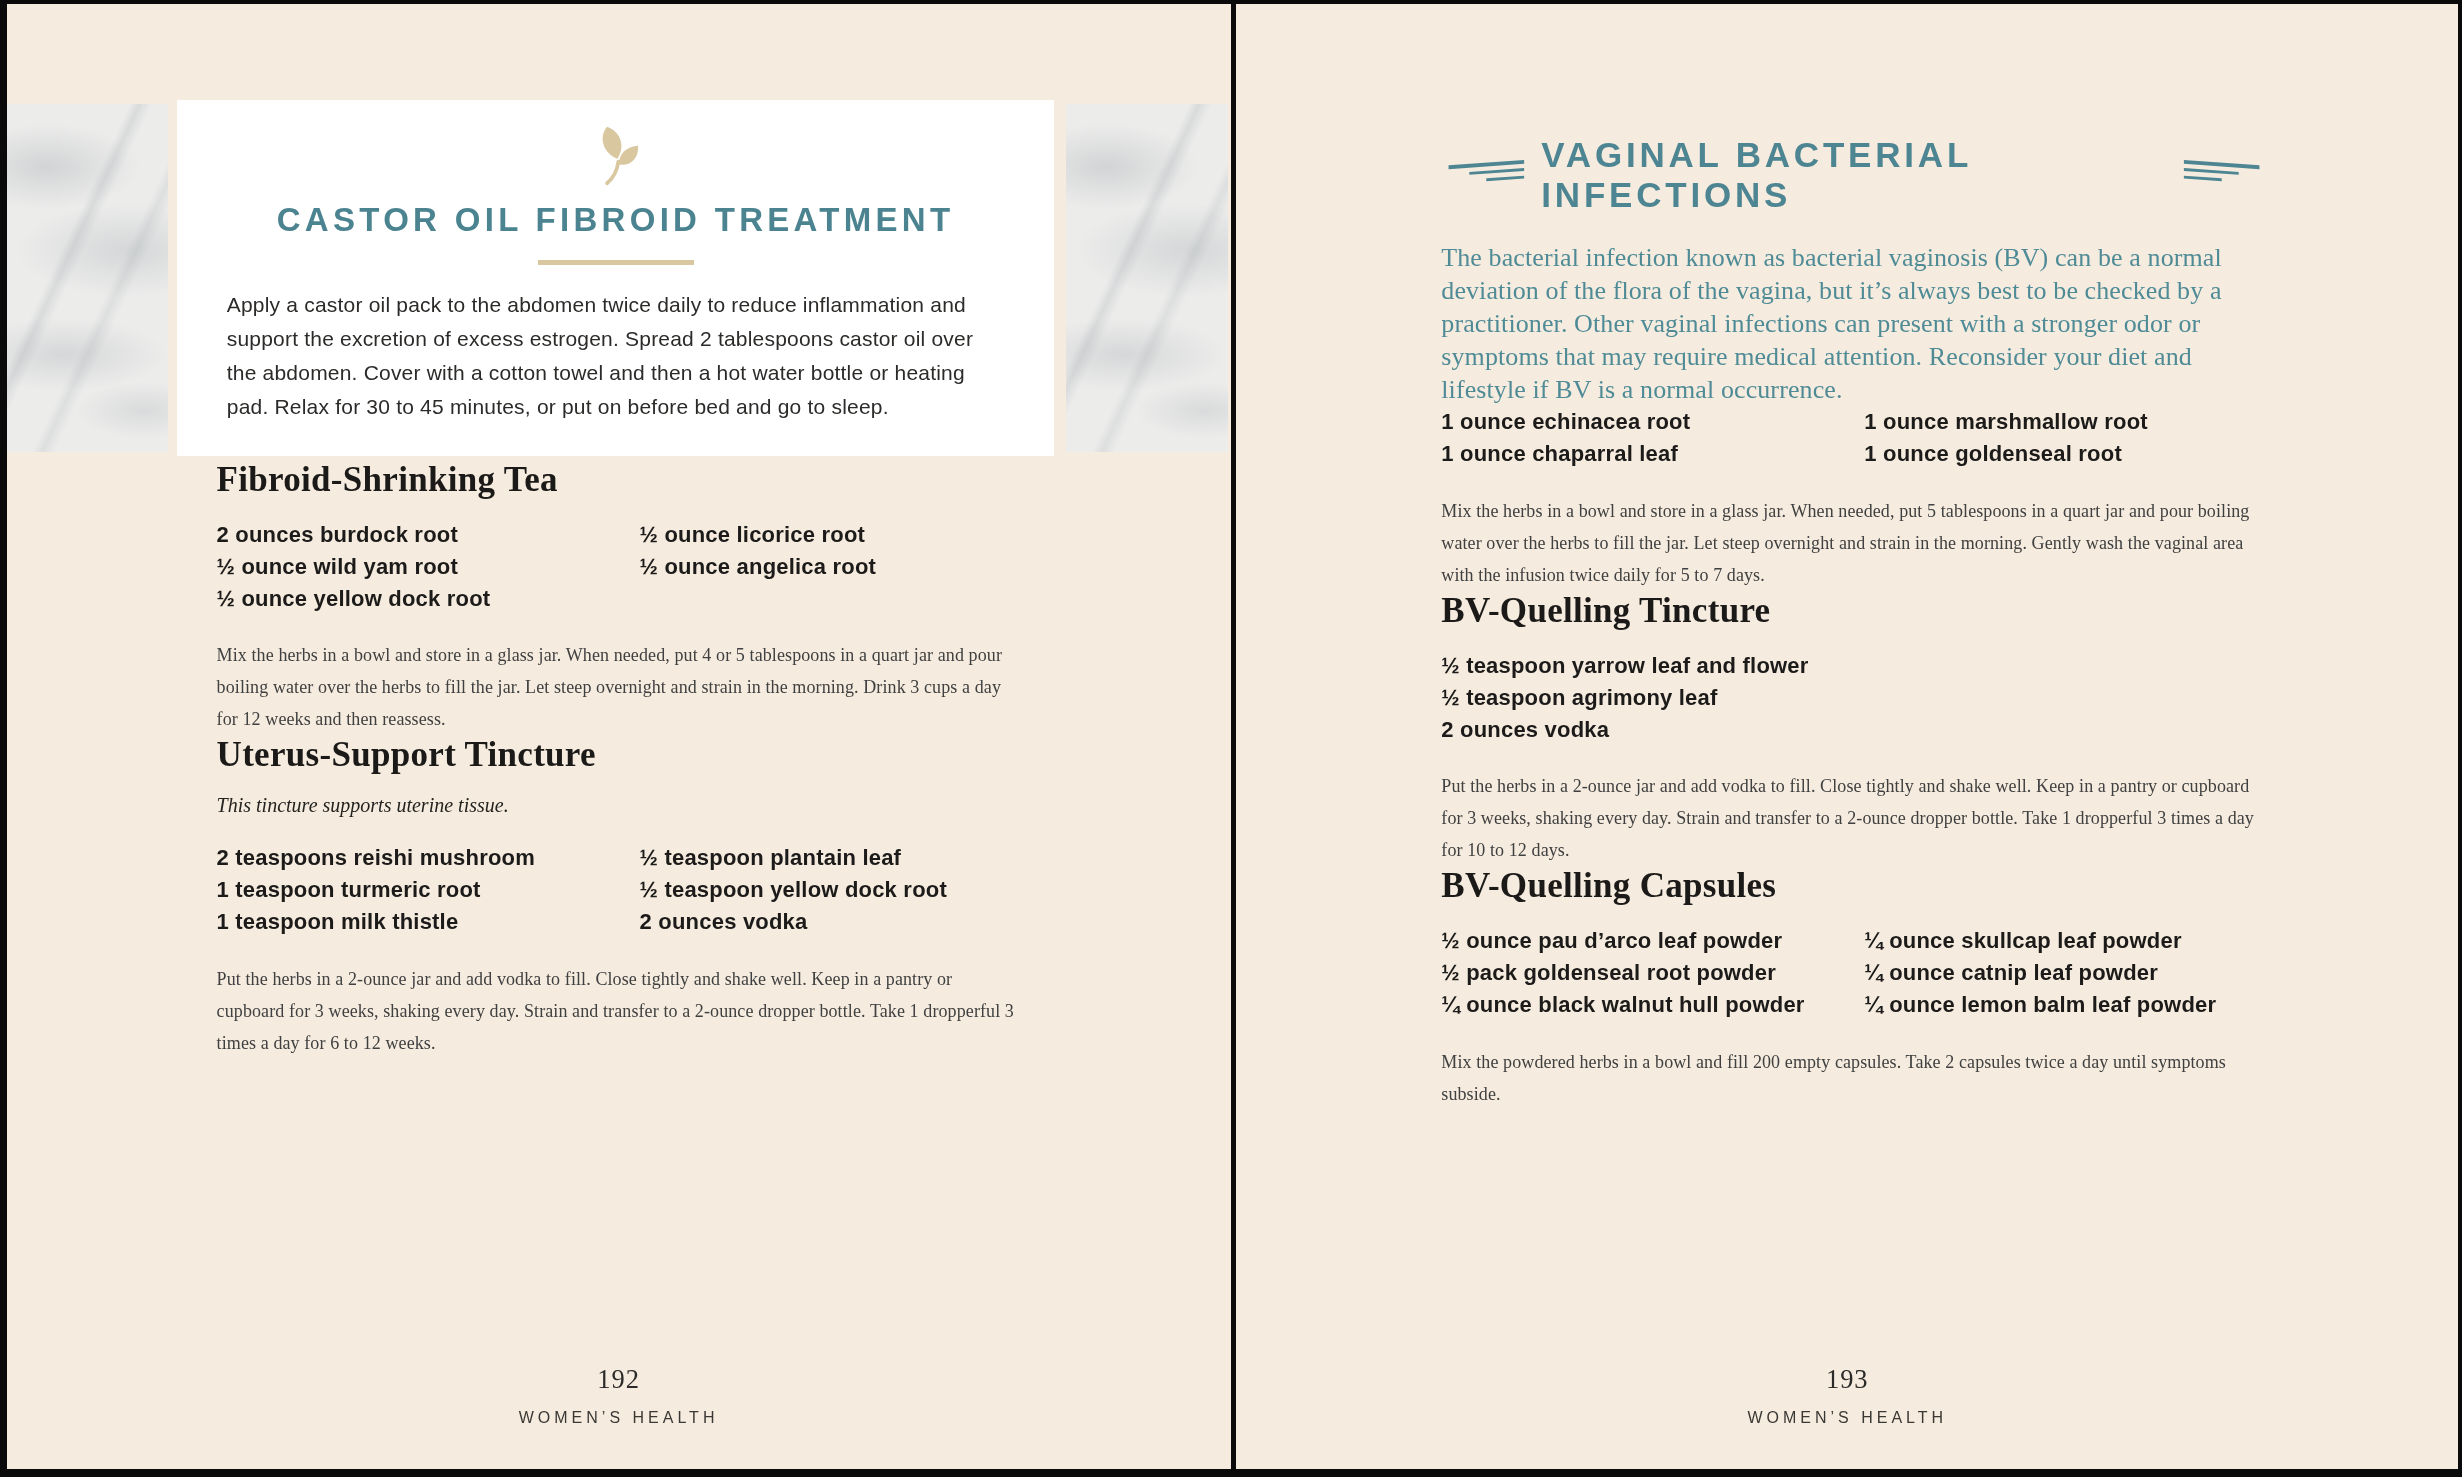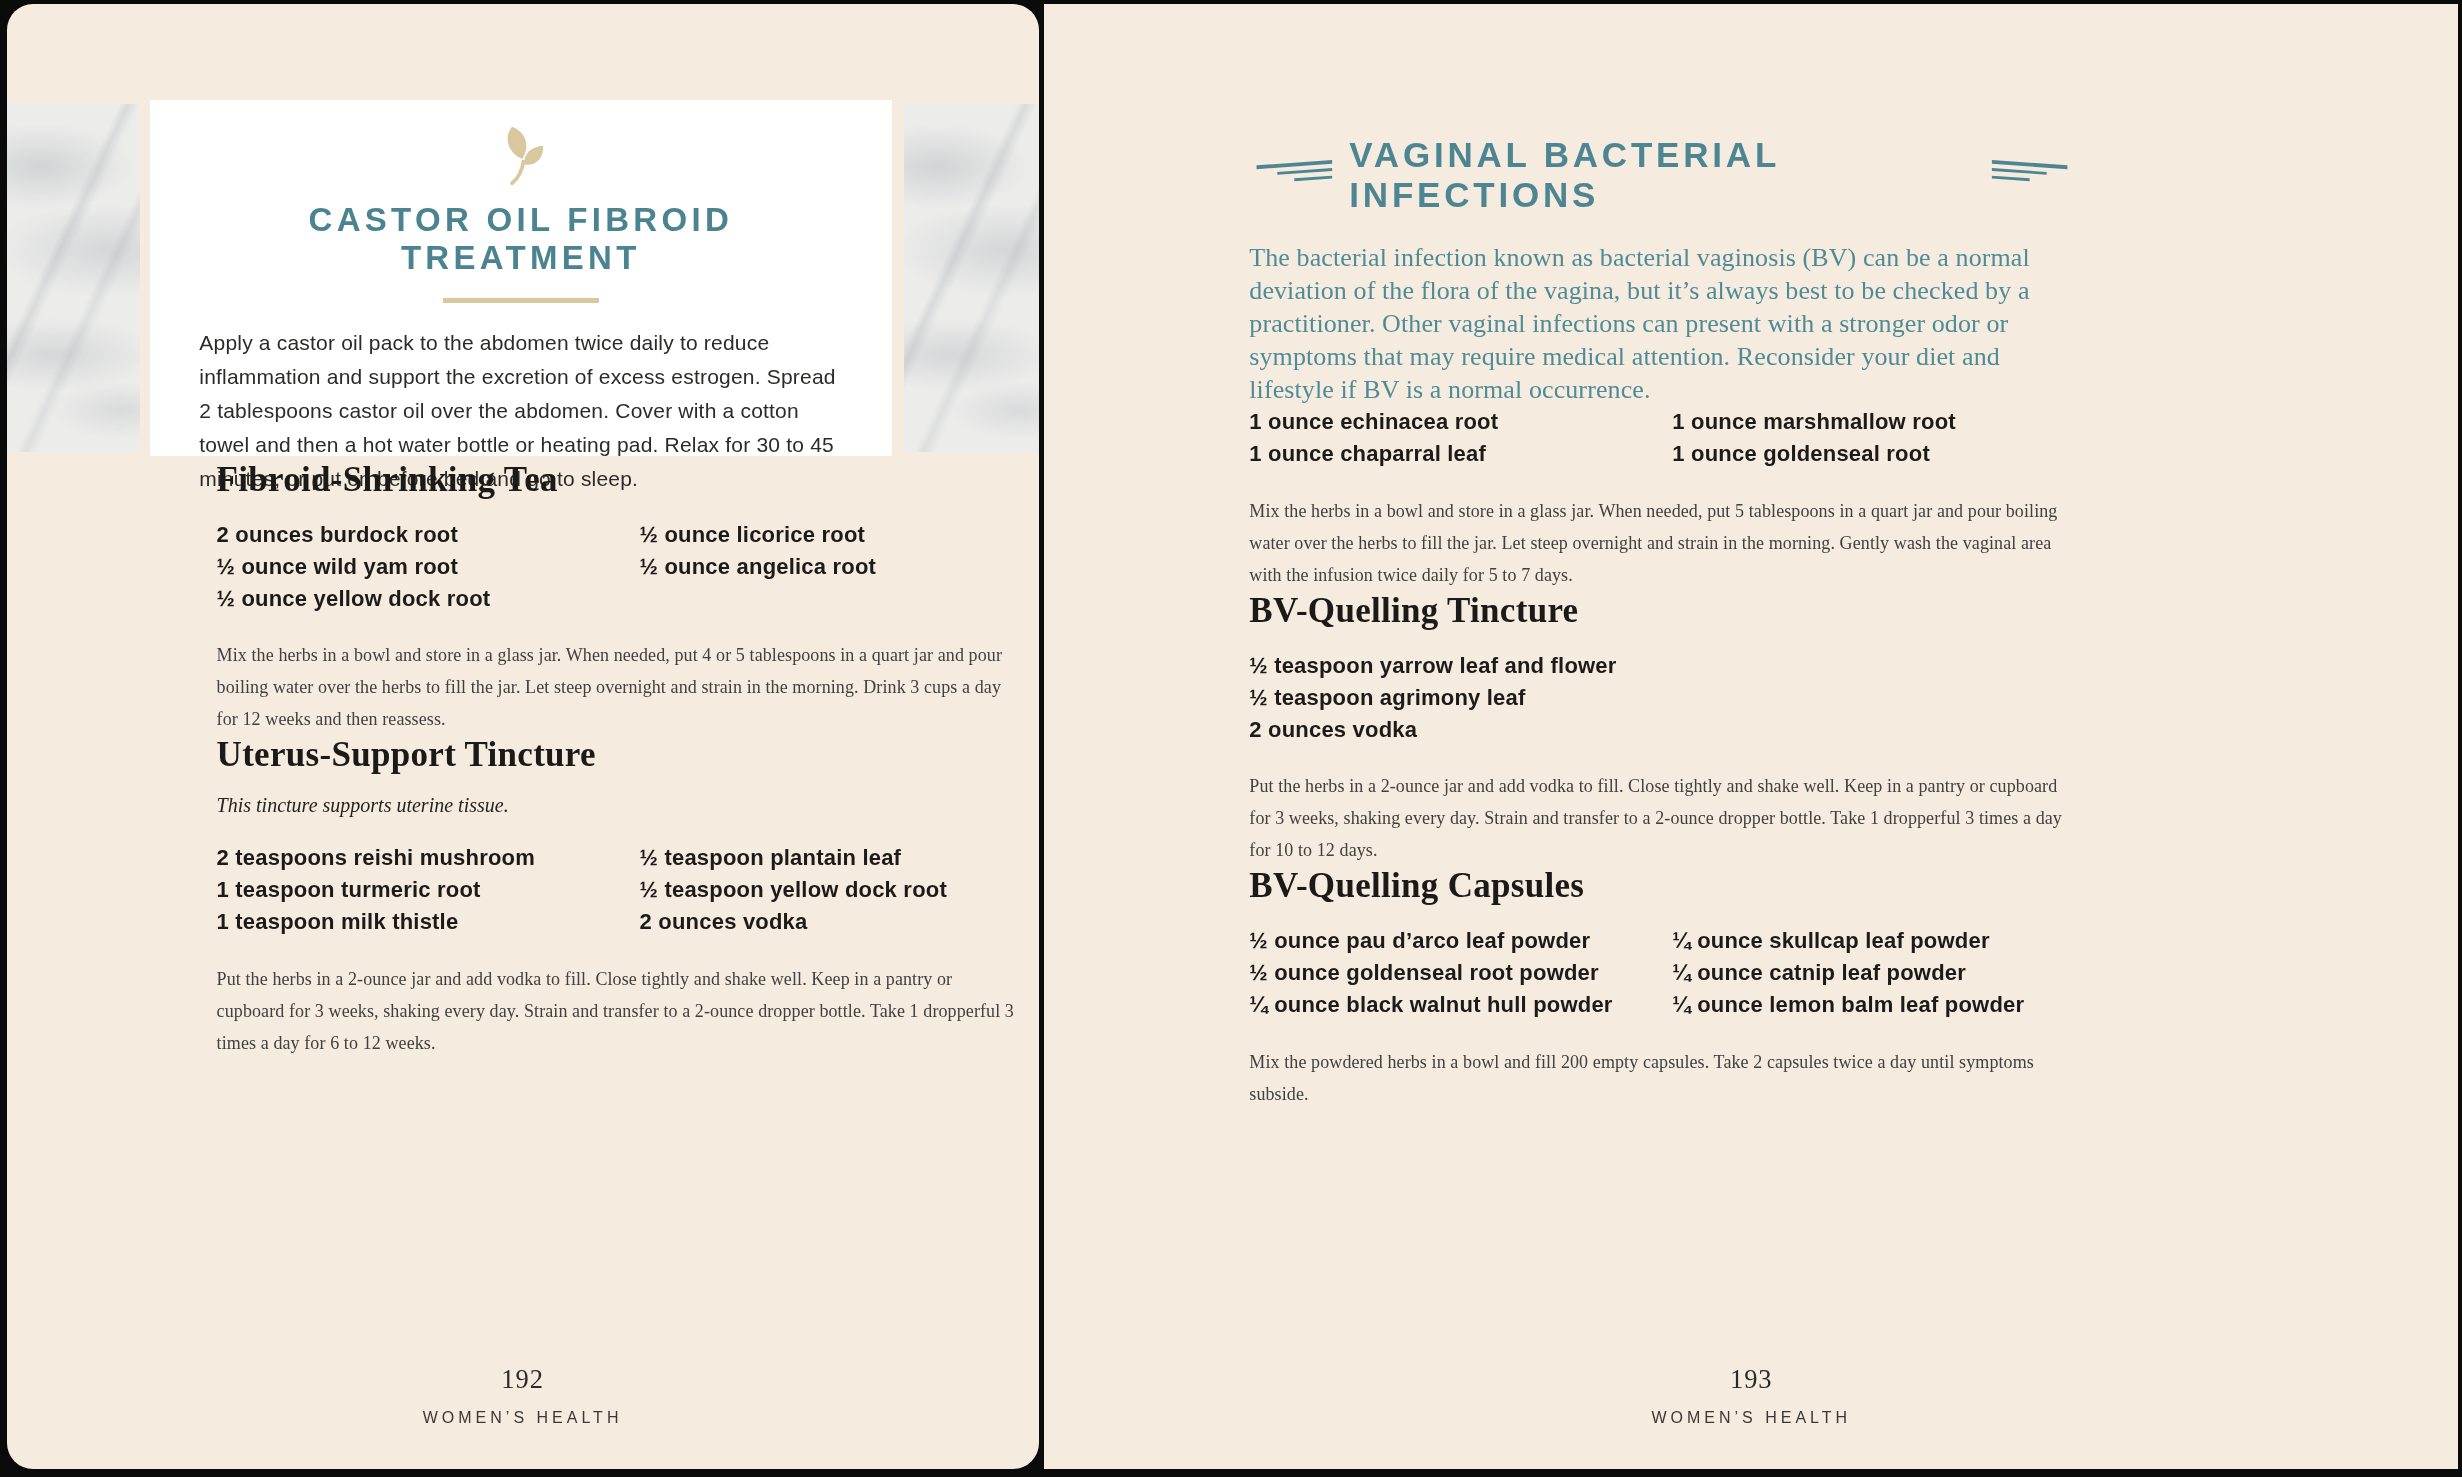--- a/index.html
+++ b/index.html
@@ -8,21 +8,21 @@
     background:#0a0a0a;
     position:relative;
     font-family:"Liberation Sans", sans-serif;
     -webkit-font-smoothing:antialiased;
   }
   .spread{
     position:absolute;top:3.8px;left:6.6px;right:3.8px;bottom:8.5px;
     display:flex;
   }
   .page{position:relative;background:#f5ecdf;}
-  .page-left{width:1032px;border-radius:26px;}
+  .page-left{width:1224px;}
   .gutter{width:5.7px;background:#0c0c0c;}
   .page-right{flex:1;}
 
   
   .feature-band{
     position:absolute;top:96px;left:0;right:0;height:356px;
     display:flex;align-items:center;
   }
   .marble{
     height:348px;
@@ -235,21 +235,21 @@
           <li>½ teaspoon agrimony leaf</li>
           <li>2 ounces vodka</li>
         </ul>
       </div>
       <p class="instructions">Put the herbs in a 2-ounce jar and add vodka to fill. Close tightly and shake well. Keep in a pantry or cupboard for 3 weeks, shaking every day. Strain and transfer to a 2-ounce dropper bottle. Take 1 dropperful 3 times a day for 10 to 12 days.</p>
 
       <h2 class="section-heading mt-section-right">BV-Quelling Capsules</h2>
       <div class="ingredients">
         <ul class="ing-col">
           <li>½ ounce pau d’arco leaf powder</li>
-          <li>½ ounce goldenseal root powder</li>
+          <li>½ pack goldenseal root powder</li>
           <li>¼ ounce black walnut hull powder</li>
         </ul>
         <ul class="ing-col">
           <li>¼ ounce skullcap leaf powder</li>
           <li>¼ ounce catnip leaf powder</li>
           <li>¼ ounce lemon balm leaf powder</li>
         </ul>
       </div>
       <p class="instructions">Mix the powdered herbs in a bowl and fill 200 empty capsules. Take 2 capsules twice a day until symptoms subside.</p>
     </div>

